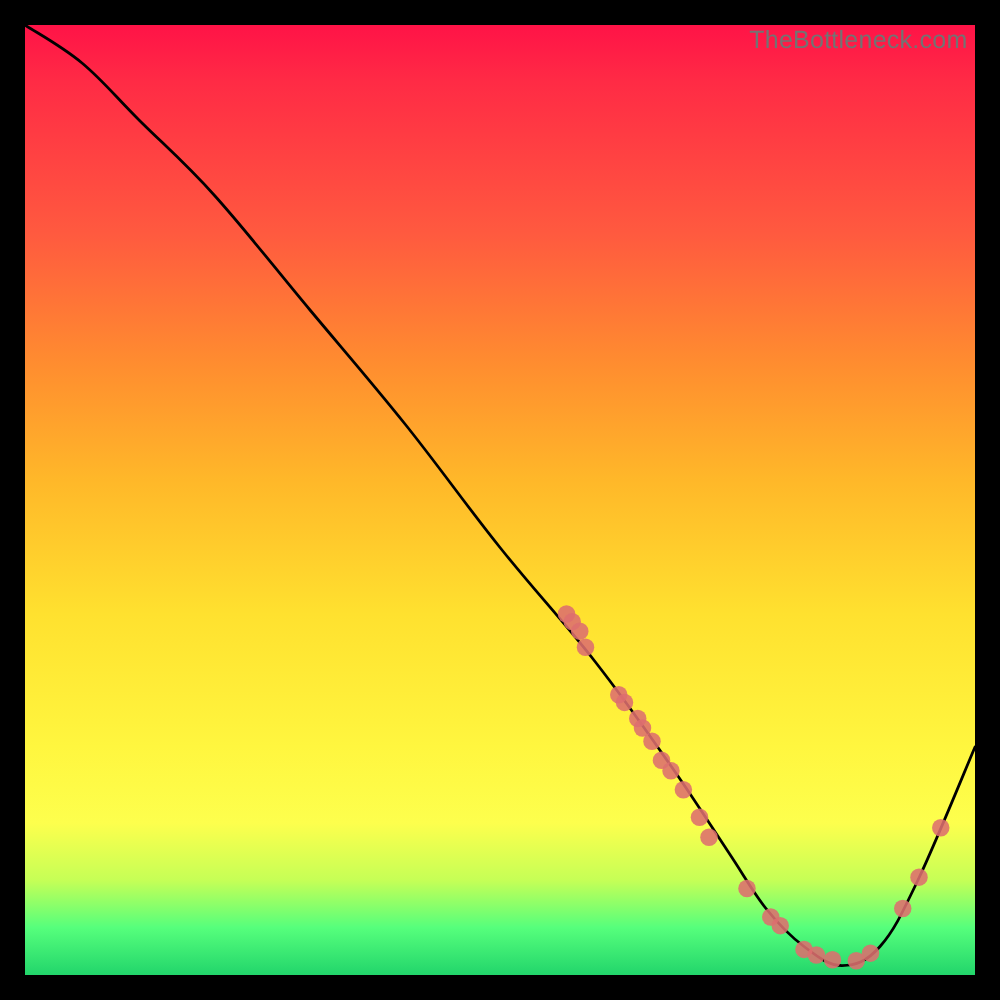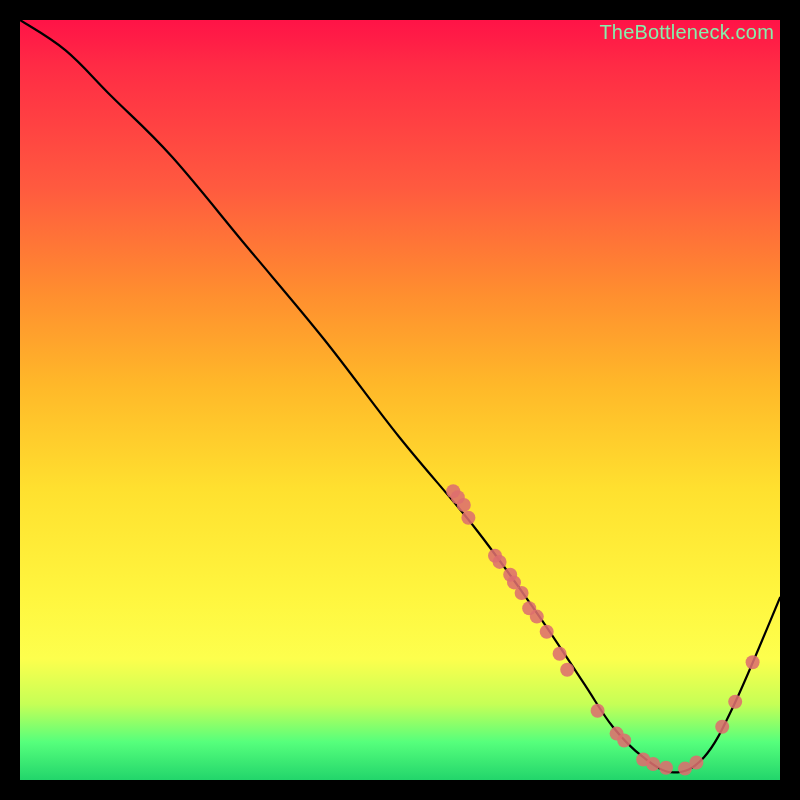--- a/index.html
+++ b/index.html
@@ -38,21 +38,21 @@
       #fdff4d 84%,
       #c6ff56 90%,
       #56ff7c 95%,
       #22d56b 100%
     );
   }
   .watermark {
     position: absolute;
     top: 1px;
     right: 6px;
-    color: #86efac;
+    color: #737373;
     font-size: 20px;
     font-weight: 500;
     letter-spacing: 0.2px;
     user-select: none;
   }
   svg.overlay {
     position: absolute;
     left: 0;
     top: 0;
     width: 760px;

